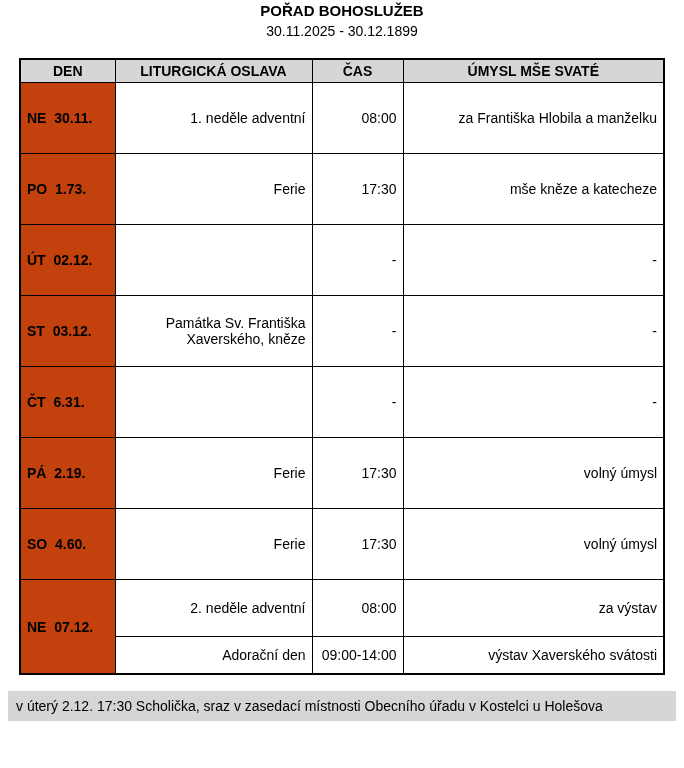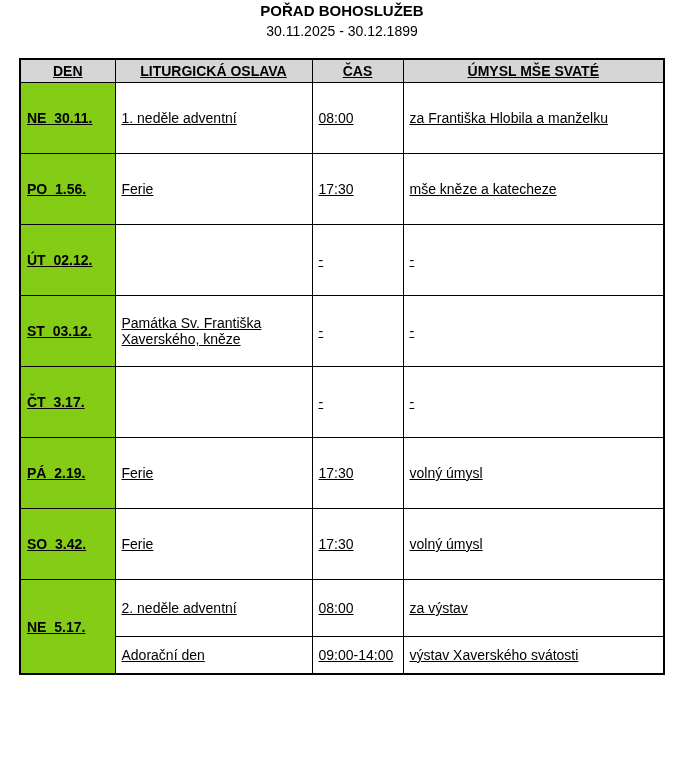--- a/index.html
+++ b/index.html
@@ -29,44 +29,43 @@
   .title-date {
     font-size: 14px;
     line-height: 1.5;
   }
   table.schedule {
     border-collapse: collapse;
     width: 644px;
     margin: 16px auto 0 auto;
     border: 2px solid #000;
     table-layout: fixed;
-    text-decoration: underline;
   }
   table.schedule th, table.schedule td {
     border: 1px solid #000;
     font-size: 14px;
     padding: 2px 6px;
     vertical-align: middle;
   }
   table.schedule th {
     background: #d6d6d6;
     font-weight: bold;
     height: 18px;
     text-align: center;
   }
   td.den {
-    background: #84cc16;
+    background: #c2410c;
     font-weight: bold;
     font-size: 15px;
     text-align: left;
     padding-left: 8px;
     white-space: pre;
   }
   td.c {
-    text-align: left;
+    text-align: right;
   }
   tr.r td {
     height: 66px;
   }
   tr.sub1 td {
     height: 52px;
   }
   tr.sub2 td {
     height: 32px;
   }
@@ -107,63 +106,64 @@
       </tr>
     </thead>
     <tbody>
       <tr class="r">
         <td class="den">NE  30.11.</td>
         <td class="c">1. neděle adventní</td>
         <td class="c">08:00</td>
         <td class="c">za Františka Hlobila a manželku</td>
       </tr>
       <tr class="r">
-        <td class="den">PO  1.56.</td>
+        <td class="den">PO  1.73.</td>
         <td class="c">Ferie</td>
         <td class="c">17:30</td>
         <td class="c">mše kněze a katecheze</td>
       </tr>
       <tr class="r">
         <td class="den">ÚT  02.12.</td>
         <td class="c"></td>
         <td class="c">-</td>
         <td class="c">-</td>
       </tr>
       <tr class="r">
         <td class="den">ST  03.12.</td>
         <td class="c">Památka Sv. Františka Xaverského, kněze</td>
         <td class="c">-</td>
         <td class="c">-</td>
       </tr>
       <tr class="r">
-        <td class="den">ČT  3.17.</td>
+        <td class="den">ČT  6.31.</td>
         <td class="c"></td>
         <td class="c">-</td>
         <td class="c">-</td>
       </tr>
       <tr class="r">
         <td class="den">PÁ  2.19.</td>
         <td class="c">Ferie</td>
         <td class="c">17:30</td>
         <td class="c">volný úmysl</td>
       </tr>
       <tr class="r">
-        <td class="den">SO  3.42.</td>
+        <td class="den">SO  4.60.</td>
         <td class="c">Ferie</td>
         <td class="c">17:30</td>
         <td class="c">volný úmysl</td>
       </tr>
       <tr class="sub1">
-        <td class="den" rowspan="2">NE  5.17.</td>
+        <td class="den" rowspan="2">NE  07.12.</td>
         <td class="c nb-bottom">2. neděle adventní</td>
         <td class="c">08:00</td>
         <td class="c nb-bottom">za výstav</td>
       </tr>
       <tr class="sub2">
         <td class="c nb-top">Adorační den</td>
         <td class="c">09:00-14:00</td>
         <td class="c nb-top">výstav Xaverského svátosti</td>
       </tr>
     </tbody>
   </table>
 
+  <div class="footer-note">v úterý 2.12. 17:30 Scholička, sraz v zasedací místnosti Obecního úřadu v Kostelci u Holešova</div>
 
 </div>
 
 </body></html>

